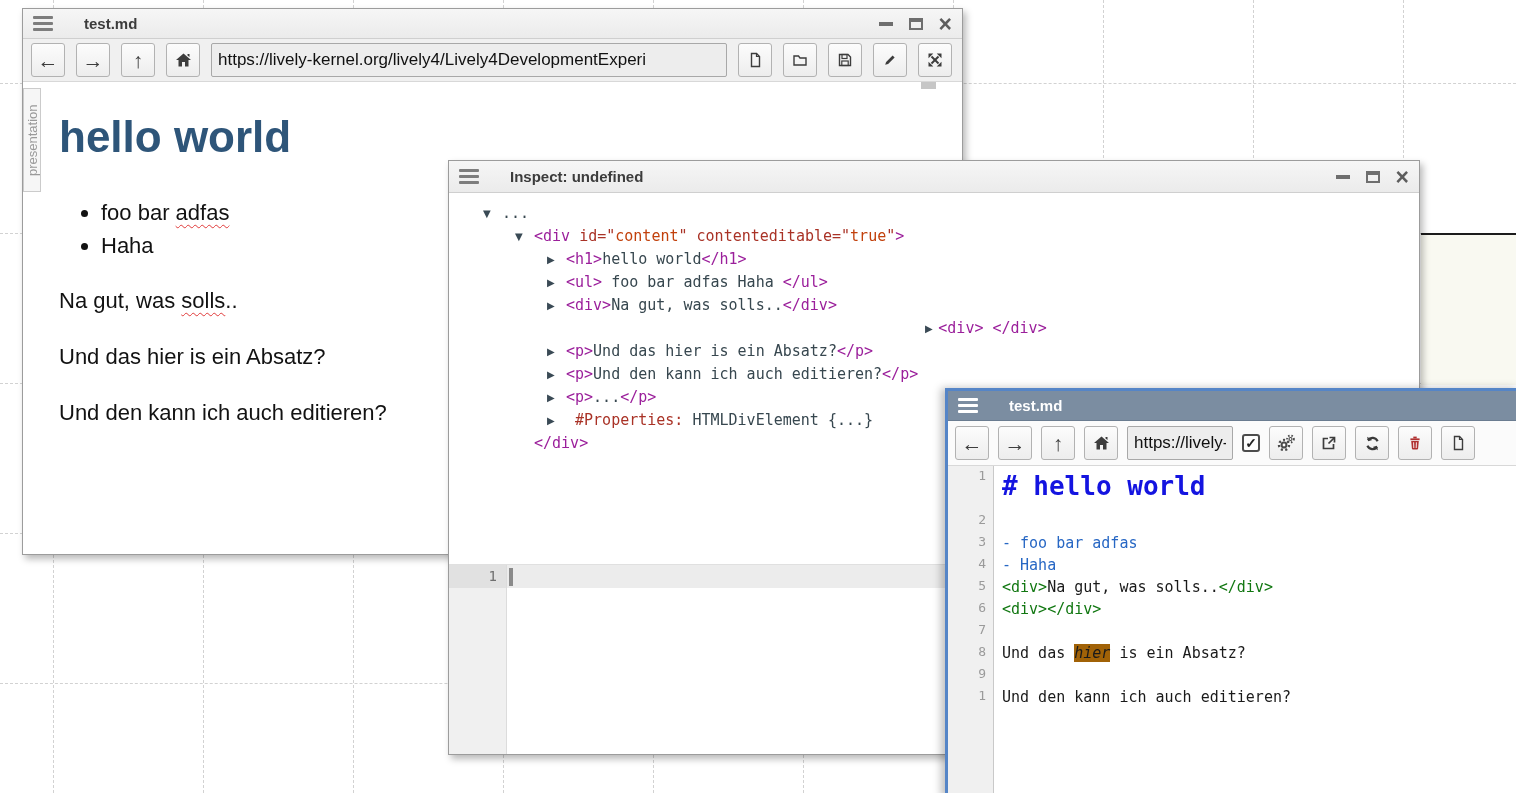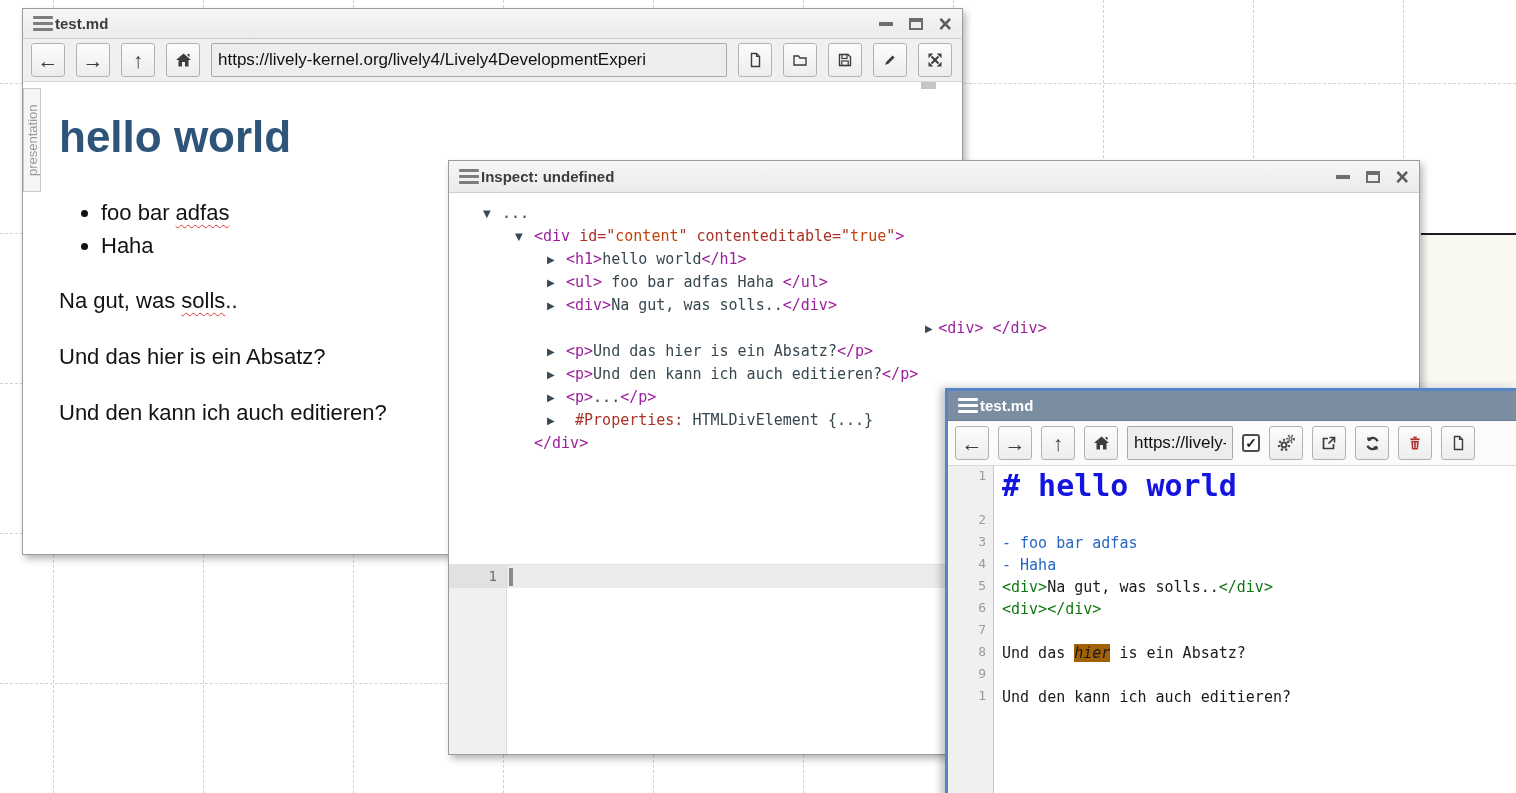--- a/index.html
+++ b/index.html
@@ -16,21 +16,21 @@
     border-top:2px solid #1c1c1c; z-index:3; }
 
   
   .win { position:absolute; background:#fff; border:1px solid #9c9c9c;
     box-shadow:3px 4px 7px rgba(0,0,0,.28); display:flex; flex-direction:column; }
   .titlebar { height:30px; background:linear-gradient(#f6f6f6,#ebebeb);
     border-bottom:1px solid #cfcfcf; display:flex; align-items:center; padding:0 10px;
     flex:none; }
   .hamburger { width:20px; display:flex; flex-direction:column; gap:3px; cursor:pointer; }
   .hamburger i { display:block; height:3px; background:#7d7d7d; border-radius:1px; }
-  .win-title { font-weight:bold; font-size:15px; color:#3c3c3c; margin-left:2px; }
+  .win-title { font-weight:bold; font-size:15px; color:#3c3c3c; margin-left:31px; }
   .controls { margin-left:auto; display:flex; align-items:center; gap:16px; }
   .ctl { cursor:pointer; display:flex; align-items:center; justify-content:center; }
   .ctl-min i { display:block; width:14px; height:4px; background:#6e6e6e; }
   .ctl-max i { display:block; width:14px; height:12px; border:2px solid #6e6e6e; border-top-width:4px; }
   .ctl-close { font-size:23px; font-weight:bold; color:#5d5d5d; line-height:14px; }
 
   
   .toolbar { display:flex; align-items:center; gap:11px; padding:4px 8px;
     background:#f0f0f0; border-bottom:1px solid #d8d8d8; flex:none; }
   .btn { width:34px; height:34px; flex:none; border:1px solid #b2b2b2; border-radius:3px;
@@ -91,21 +91,21 @@
     font-size:14px; font-weight:bold; color:#222; cursor:pointer; flex:none; }
   .w3-editor { flex:1; background:#fff; overflow:hidden; }
   .code-row { display:flex; align-items:stretch; }
   .code-gutter { width:46px; flex:none; background:#f0f0f0; border-right:1px solid #c9c9c9;
     color:#9a9a9a; text-align:right; padding:2px 7px 0 0;
     font:13px "DejaVu Sans Mono",monospace; }
   .code-text { flex:1; padding-left:8px; font:15px "DejaVu Sans Mono","Liberation Mono",monospace;
     line-height:22px; white-space:pre; color:#1a1a1a; }
   .row-normal { height:22px; }
   .row-header { height:44px; }
-  .row-header .code-text { font-size:30px; font-weight:bold; line-height:40px; }
+  .row-header .code-text { font-size:26px; font-weight:bold; line-height:40px; }
   .c-header { color:#1414e0; font-weight:bold; }
   .c-list   { color:#2767c4; }
   .c-tag    { color:#117711; }
   .c-plain  { color:#1a1a1a; }
   .hl       { background:#a16207;font-style:italic; }
 
   .ibtn-svg { display:block; }
 </style>
 </head>
 <body>

